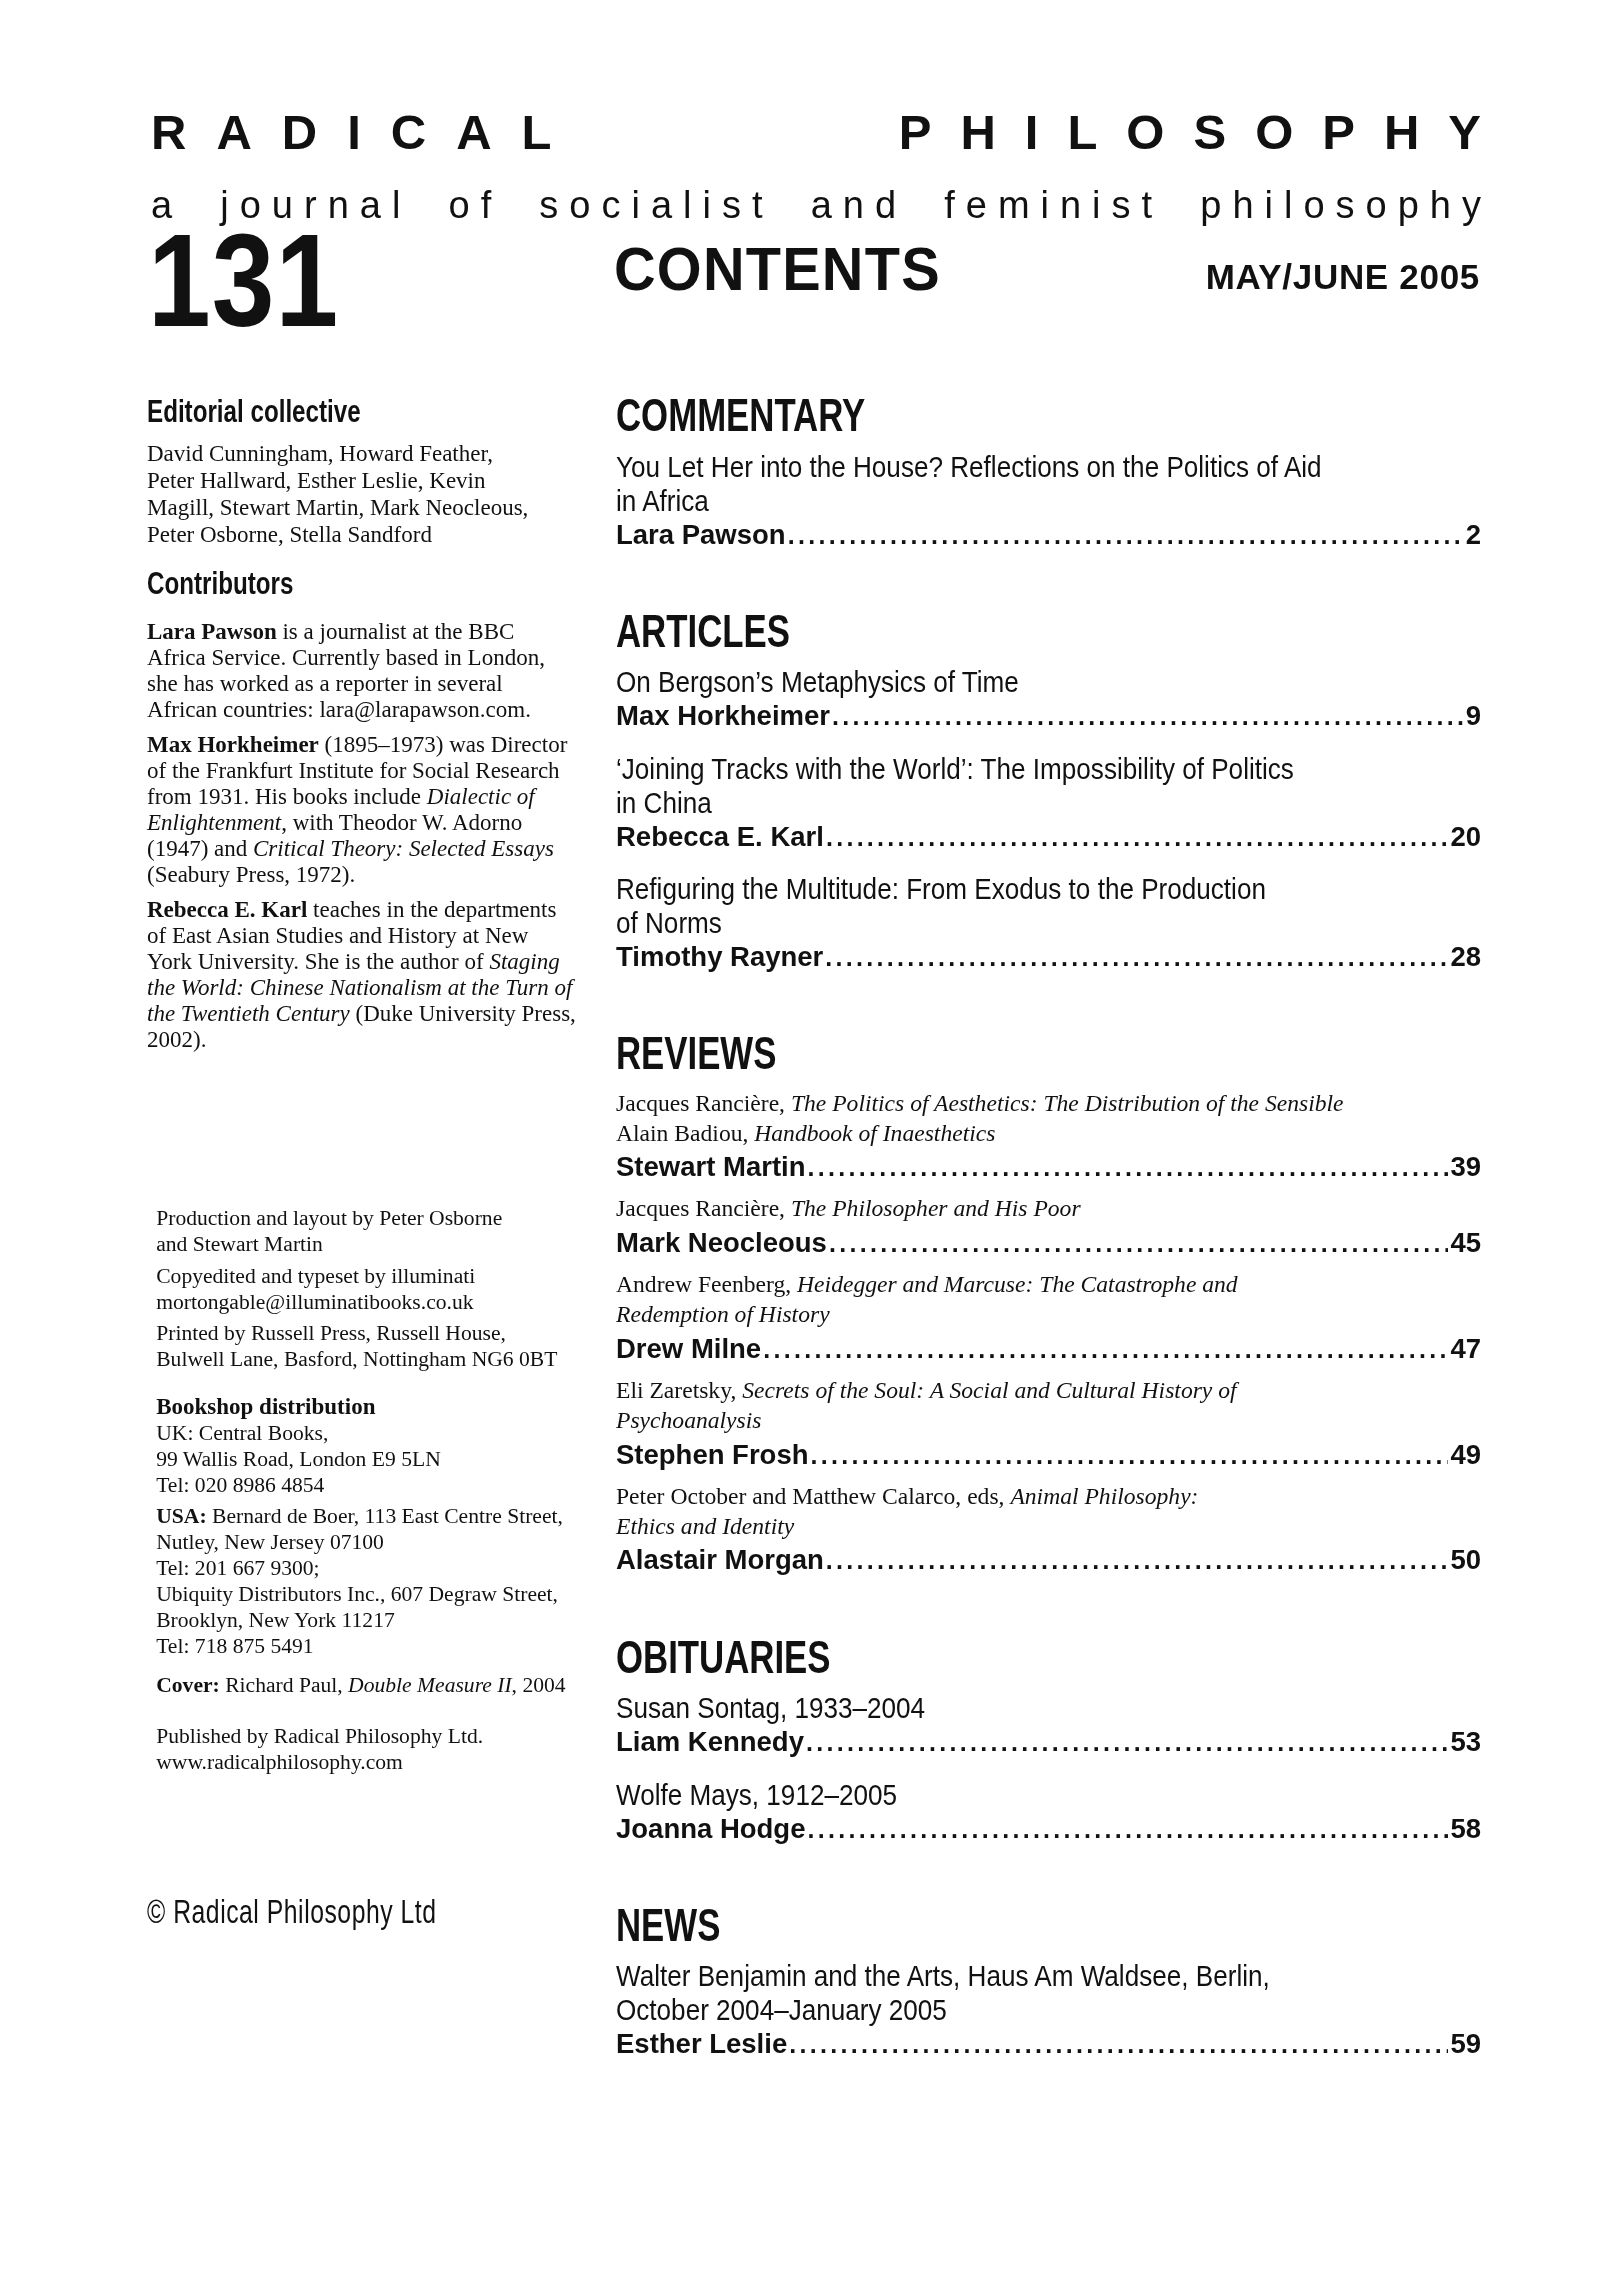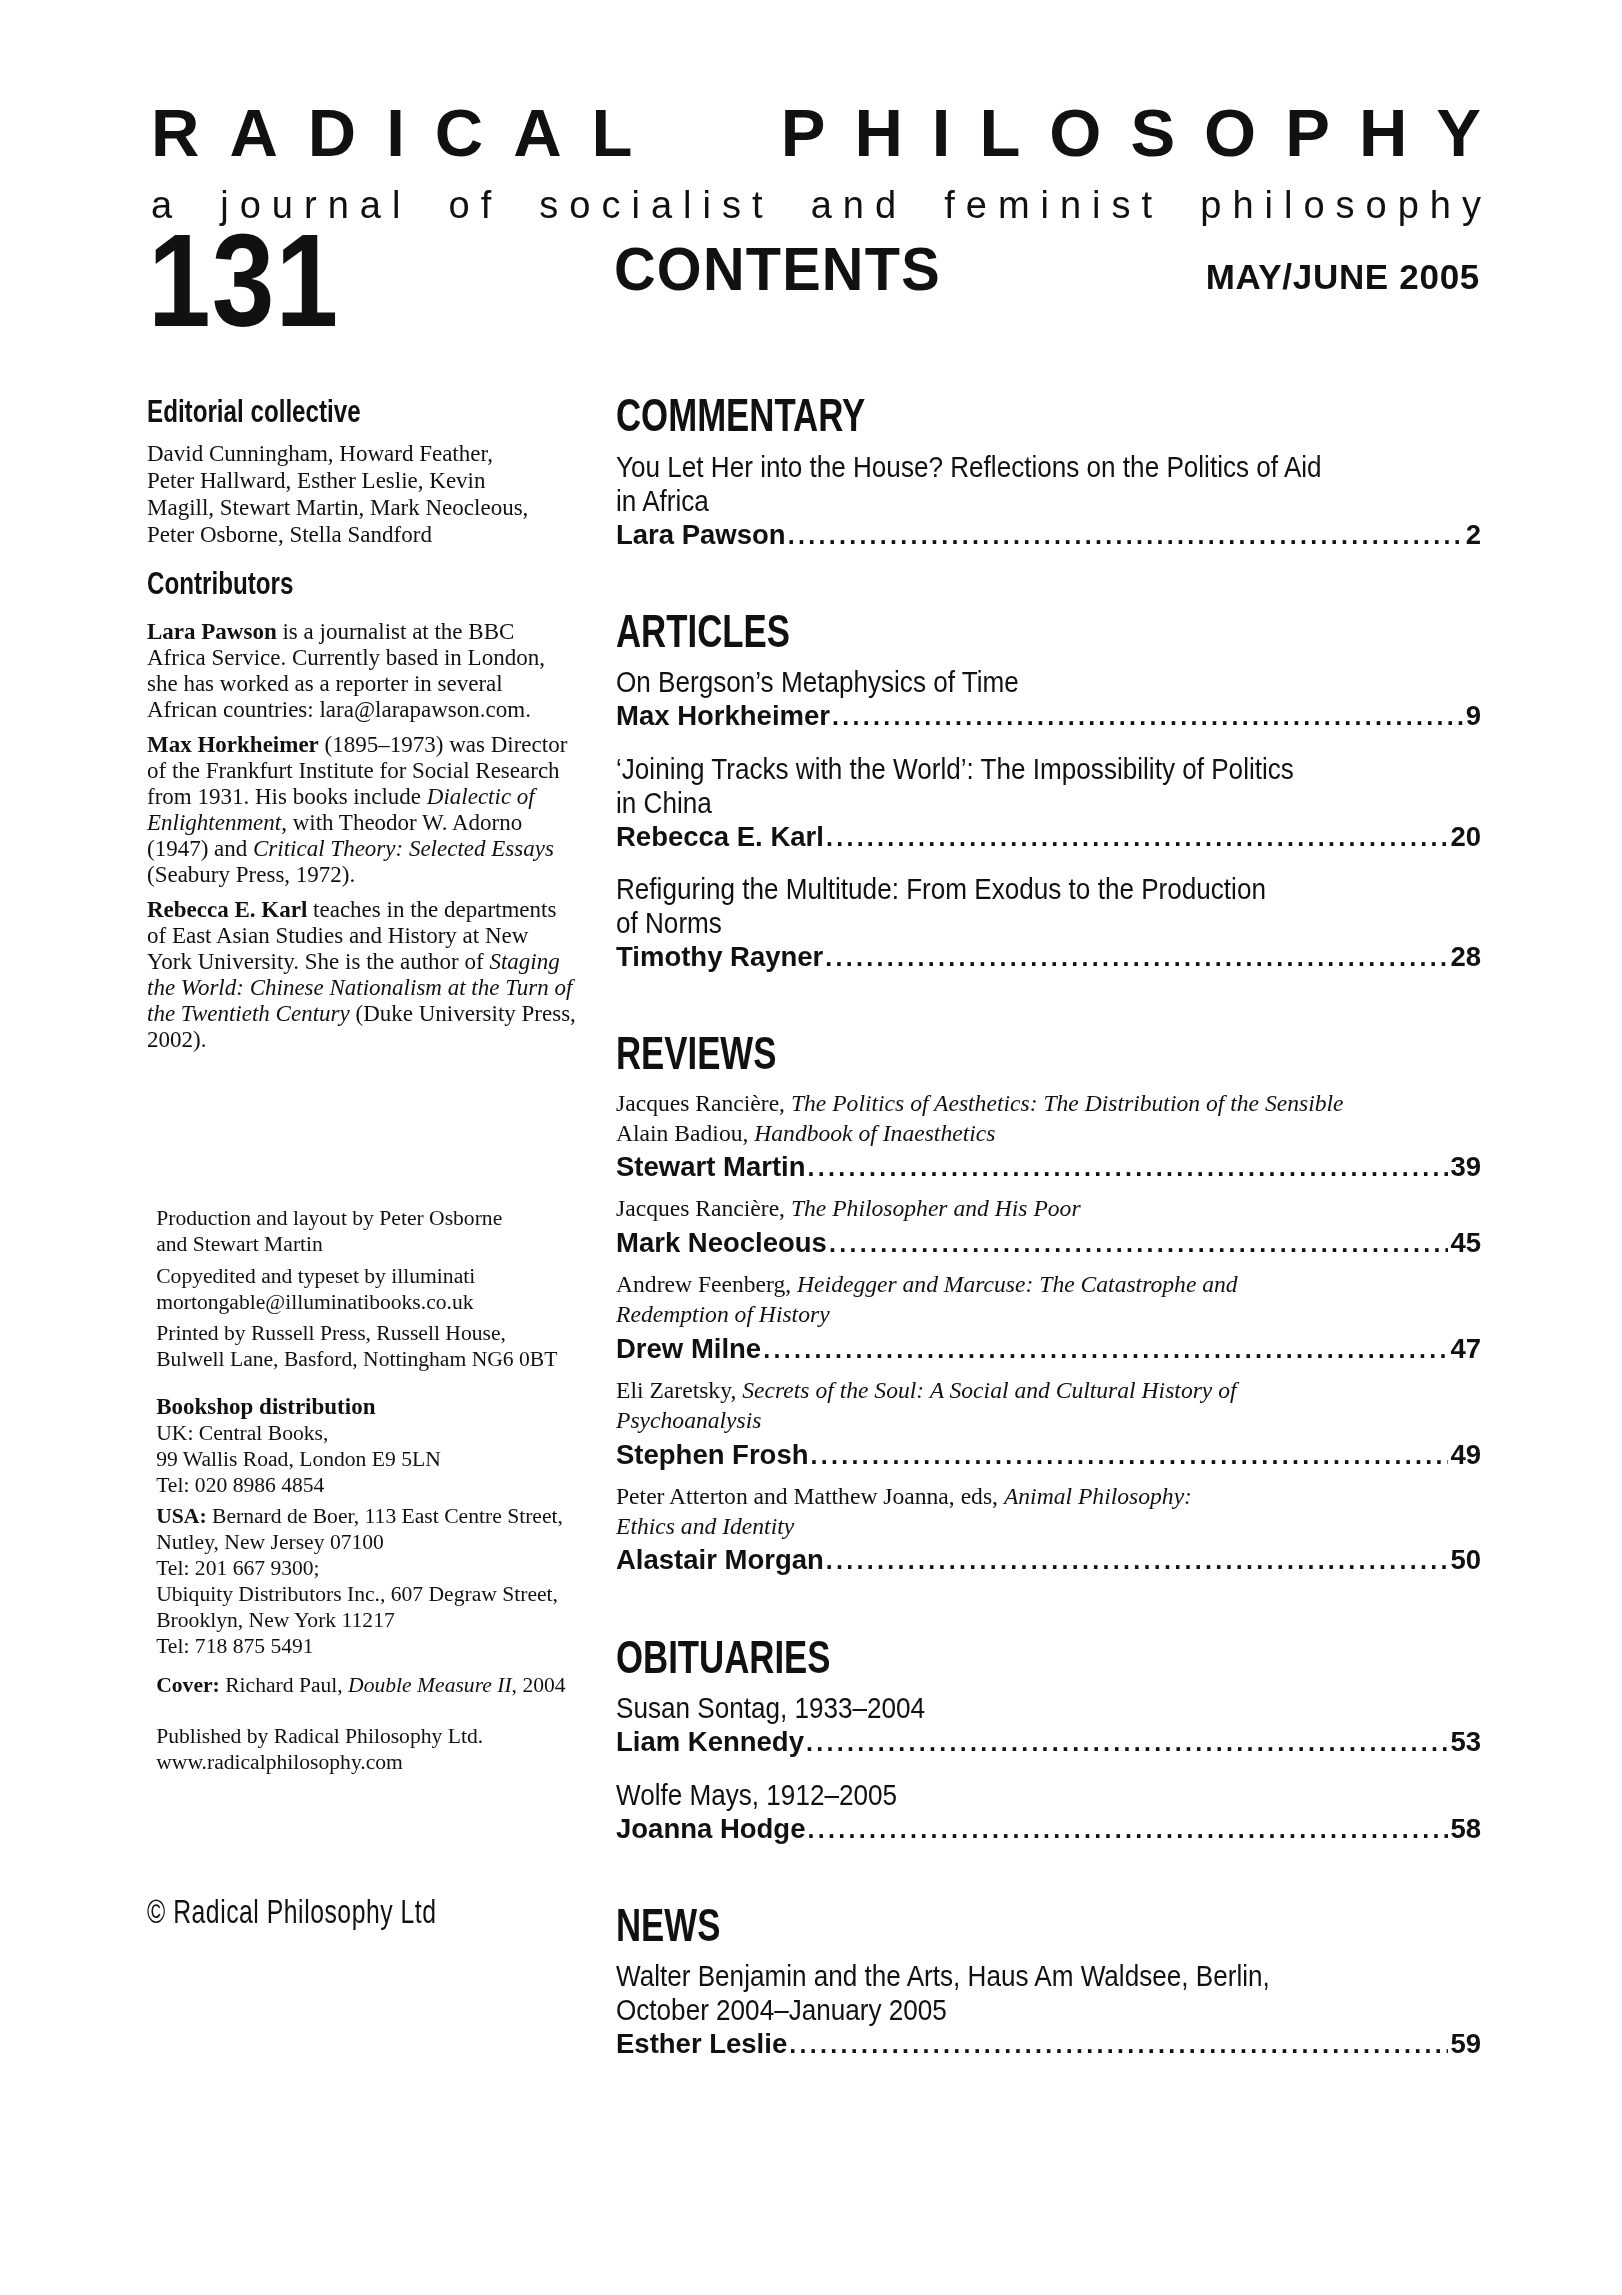--- a/index.html
+++ b/index.html
@@ -3,21 +3,21 @@
 <meta charset="utf-8">
 <style>
   html,body{margin:0;padding:0;background:#e8e8e8;}
   #page{position:relative;width:1623px;height:2295px;background:#ffffff;overflow:hidden;
         font-family:"Liberation Sans",sans-serif;color:#111;}
   .b{font-weight:bold;}
   .i{font-style:italic;}
 
   
   #masthead-title{position:absolute;left:151px;top:99px;width:1330px;display:flex;
-    justify-content:space-between;font-size:67px;font-weight:bold;line-height:67px;white-space:nowrap;}
+    justify-content:space-between;font-size:49px;font-weight:bold;line-height:67px;white-space:nowrap;}
   #masthead-title .w1{letter-spacing:30px;margin-right:-30px;}
   #masthead-title .w2{letter-spacing:29px;margin-right:-29px;}
   #masthead-subtitle{position:absolute;left:151px;top:185px;width:1330px;display:flex;
     justify-content:space-between;font-size:38px;font-weight:400;line-height:41px;white-space:nowrap;}
   #masthead-subtitle span{letter-spacing:11px;margin-right:-11px;}
 
   #issue-number{position:absolute;left:148px;top:215px;font-size:131px;line-height:131px;
     font-weight:bold;transform:scaleX(.86);transform-origin:0 0;letter-spacing:1.3px;}
   #contents-label{position:absolute;left:614px;top:237px;font-size:62px;line-height:63px;
     font-weight:bold;transform:scaleX(.93);transform-origin:0 0;letter-spacing:1.3px;}
@@ -208,21 +208,21 @@
         <div class="entry">
           <div class="t-serif"><span>Eli Zaretsky, </span><span class="i">Secrets of the Soul: A Social and Cultural History of
 Psychoanalysis</span></div>
           <div class="leader">
             <span class="nm">Stephen Frosh</span>
             <span class="dots"></span>
             <span class="pg">49</span>
           </div>
         </div>
         <div class="entry">
-          <div class="t-serif"><span>Peter Atterton and Matthew Joanna, eds, </span><span class="i">Animal Philosophy:
+          <div class="t-serif"><span>Peter October and Matthew Calarco, eds, </span><span class="i">Animal Philosophy:
 Ethics and Identity</span></div>
           <div class="leader">
             <span class="nm">Alastair Morgan</span>
             <span class="dots"></span>
             <span class="pg">50</span>
           </div>
         </div>
         <div class="entry">
         </div>
       </div>

